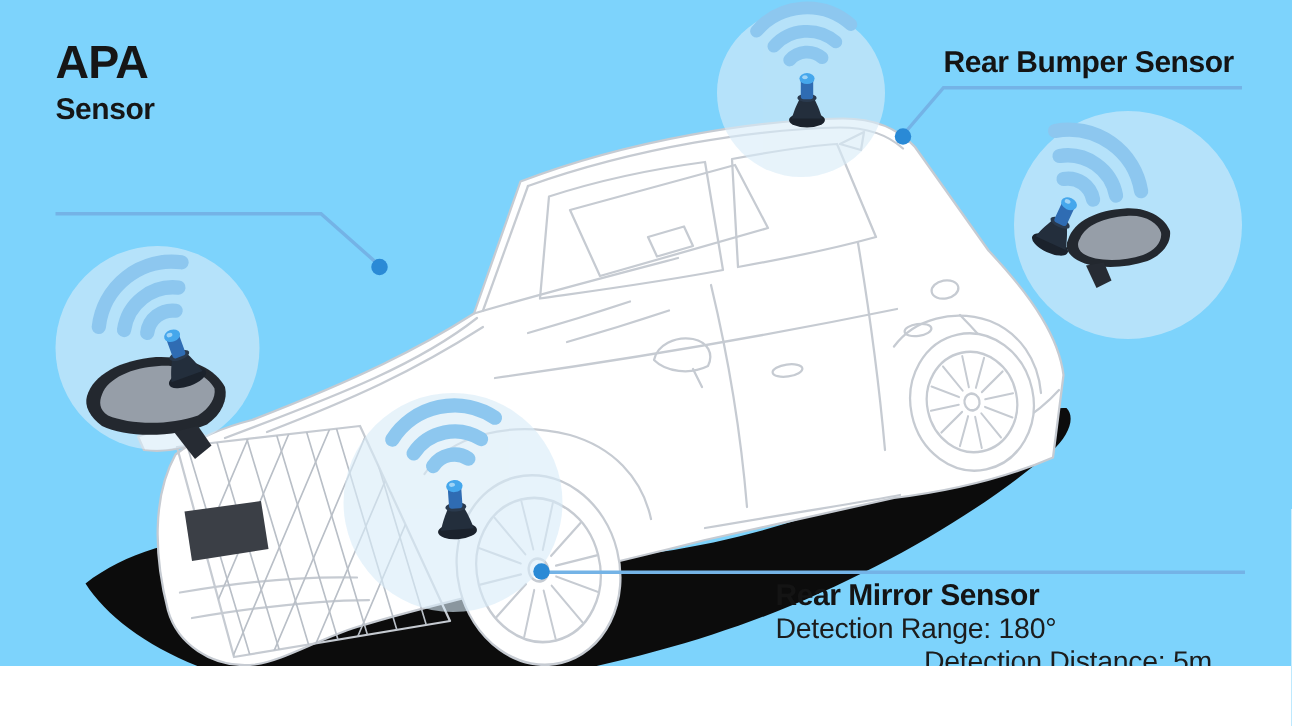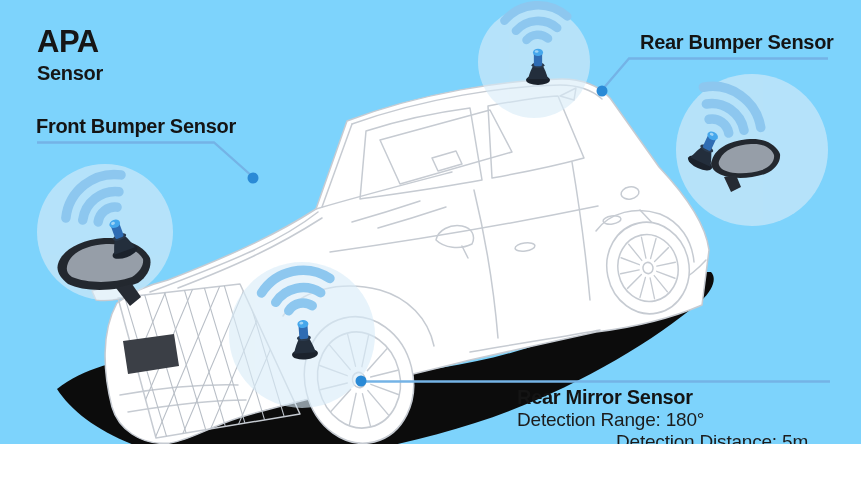--- a/index.html
+++ b/index.html
@@ -5,21 +5,21 @@
   html,body{margin:0;padding:0;background:#fff;}
   .canvas{
     position:relative;width:861px;height:444px;background:#7dd3fc;overflow:hidden;
     font-family:"Liberation Sans",sans-serif;color:#161616;
   }
   .diagram-svg{position:absolute;left:0;top:0;width:861px;height:484px;}
   .lbl{position:absolute;font-weight:700;font-size:20px;letter-spacing:-0.3px;color:#141414;white-space:nowrap;}
   .apa-title{position:absolute;left:37px;top:26px;font-weight:700;font-size:31px;letter-spacing:-0.5px;line-height:1.05;}
   .apa-sub{position:absolute;left:37px;top:62px;font-weight:700;font-size:20px;letter-spacing:-0.3px;}
   .front-label{left:36px;top:115px;}
-  .rear-label{left:629px;top:31px;margin-left:11px;}
+  .rear-label{left:629px;top:31px;}
   .side-title{left:517px;top:386px;}
   .side-line{position:absolute;font-size:19px;letter-spacing:-0.2px;color:#1c1c1c;white-space:nowrap;}
   .side-range{left:517px;top:409px;}
   .side-distance{left:616px;top:431px;}
 </style>
 </head>
 <body>
 
 <div class="canvas">
 
@@ -232,20 +232,19 @@
     <g fill="#2a8ad6">
       <circle cx="253" cy="178" r="5.5"></circle>
       <circle cx="602" cy="91" r="5.5"></circle>
       <circle cx="361" cy="381" r="5.5"></circle>
     </g>
   </svg>
 
   <div class="apa-title">APA</div>
   <div class="apa-sub">Sensor</div>
 
-  <div class="lbl front-label">Front Bumper Sensor</div>
   <div class="lbl rear-label">Rear Bumper Sensor</div>
 
   <div class="lbl side-title">Rear Mirror Sensor</div>
   <div class="side-line side-range">Detection Range: 180°</div>
   <div class="side-line side-distance">Detection Distance: 5m</div>
 
 </div>
 
 </body></html>

